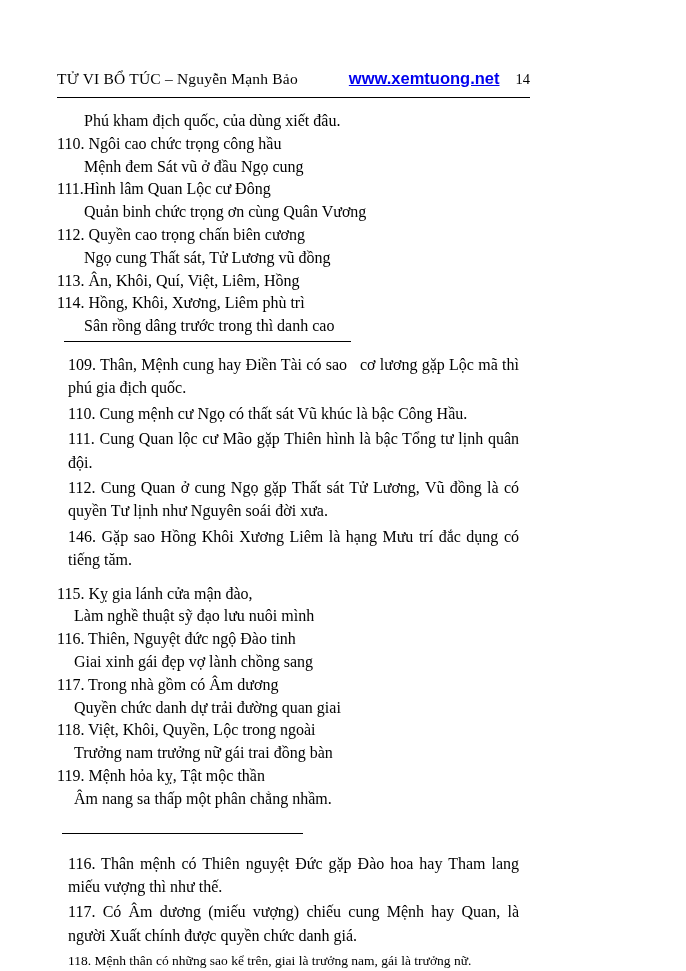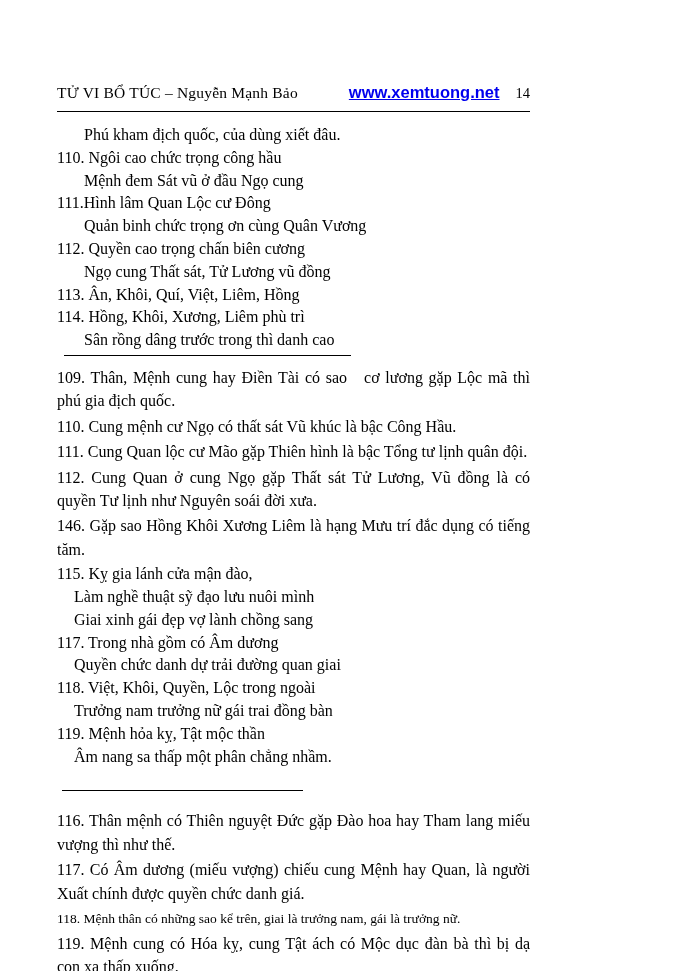--- a/index.html
+++ b/index.html
@@ -6,21 +6,21 @@
   body{
     width:686px;height:971px;
     background:#ffffff;
     color:#000000;
     font-family:"Liberation Serif","DejaVu Serif",serif;
     overflow:hidden;
   }
   .page{
     box-sizing:border-box;
     width:584px;height:971px;
-    padding:46px 54px 0 57px;
+    padding:32px 54px 0 57px;
   }
   
   .hdr{
     display:flex;
     justify-content:space-between;
     align-items:baseline;
   }
   .hdr-title{
     font-size:15.5px;
     letter-spacing:.2px;
@@ -51,21 +51,21 @@
     line-height:22.8px;
     white-space:nowrap;
   }
   .verses-top .verse-line.indent{padding-left:27px;}
   .verses-mid .verse-line.indent{padding-left:17px;}
   
   .sep{border:none;border-top:1.5px solid #000;}
   .sep1{width:287px;margin:3px 0 10px 7px;}
   .sep2{width:241px;margin:22px 0 18px 5px;}
   
-  .notes{margin:0;}
+  .notes{margin:11px;}
   .note-para{
     font-size:16px;
     line-height:23.4px;
     text-align:justify;
     margin:0 0 2px 0;
   }
   .note-para.small{
     font-size:13.5px;
     line-height:23px;
   }
@@ -104,20 +104,21 @@
       <div class="note-para">109. Thân, Mệnh cung hay Điền Tài có sao &nbsp;&nbsp;cơ lương gặp Lộc mã thì phú gia địch quốc.</div>
       <div class="note-para">110. Cung mệnh cư Ngọ có thất sát Vũ khúc là bậc Công Hầu.</div>
       <div class="note-para">111. Cung Quan lộc cư Mão gặp Thiên hình là bậc Tổng tư lịnh quân đội.</div>
       <div class="note-para">112. Cung Quan ở cung Ngọ gặp Thất sát Tử Lương, Vũ đồng là có quyền Tư lịnh như Nguyên soái đời xưa.</div>
       <div class="note-para">146. Gặp sao Hồng Khôi Xương Liêm là hạng Mưu trí đắc dụng có tiếng tăm.</div>
     </div>
 
   <div class="verses verses-mid">
       <div class="verse-line">115. Kỵ gia lánh cửa mận đào,</div>
       <div class="verse-line indent">Làm nghề thuật sỹ đạo lưu nuôi mình</div>
+      <div class="verse-line">116. Thiên, Nguyệt đức ngộ Đào tinh</div>
       <div class="verse-line indent">Giai xinh gái đẹp vợ lành chồng sang</div>
       <div class="verse-line">117. Trong nhà gồm có Âm dương</div>
       <div class="verse-line indent">Quyền chức danh dự trải đường quan giai</div>
       <div class="verse-line">118. Việt, Khôi, Quyền, Lộc trong ngoài</div>
       <div class="verse-line indent">Trưởng nam trưởng nữ gái trai đồng bàn</div>
       <div class="verse-line">119. Mệnh hỏa kỵ, Tật mộc thần</div>
       <div class="verse-line indent">Âm nang sa thấp một phân chẳng nhầm.</div>
     </div>
 
   <hr class="sep sep2">

